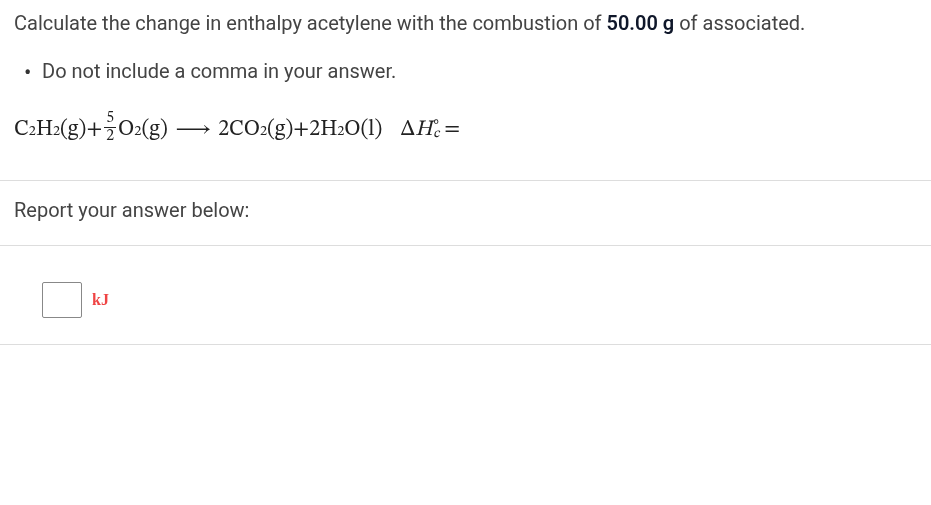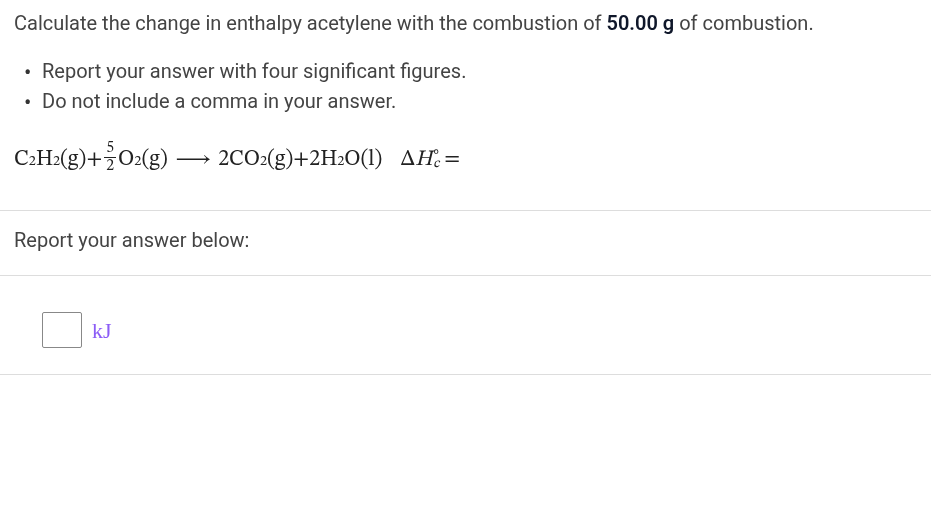--- a/index.html
+++ b/index.html
@@ -100,33 +100,33 @@
     width: 40px;
     height: 36px;
     border: 1px solid #888;
     border-radius: 2px;
     font-size: 18px;
     text-align: center;
     font-family: inherit;
   }
   .unit-label {
     font-family: "Cambria Math", "Times New Roman", serif;
-    font-size: 22px;
-    color: #8b5cf6;
+    font-size: 16px;
+    color: #ef4444;
+    font-weight: bold;
   }
 </style>
 </head>
 <body>
 
 <div class="question-intro">
-  <span>Calculate the change in enthalpy acetylene with the combustion of </span><span class="bold">50.00 g</span><span> of combustion.</span>
+  <span>Calculate the change in enthalpy acetylene with the combustion of </span><span class="bold">50.00 g</span><span> of associated.</span>
 </div>
 
 <ul class="instructions">
-  <li>Report your answer with four significant figures.</li>
   <li>Do not include a comma in your answer.</li>
 </ul>
 
 <div class="equation-row">
   <span class="chem">
     <span>C</span>
       <span class="sub">2</span>
       <span>H</span>
       <span class="sub">2</span>
       <span class="phase">(g)</span>

